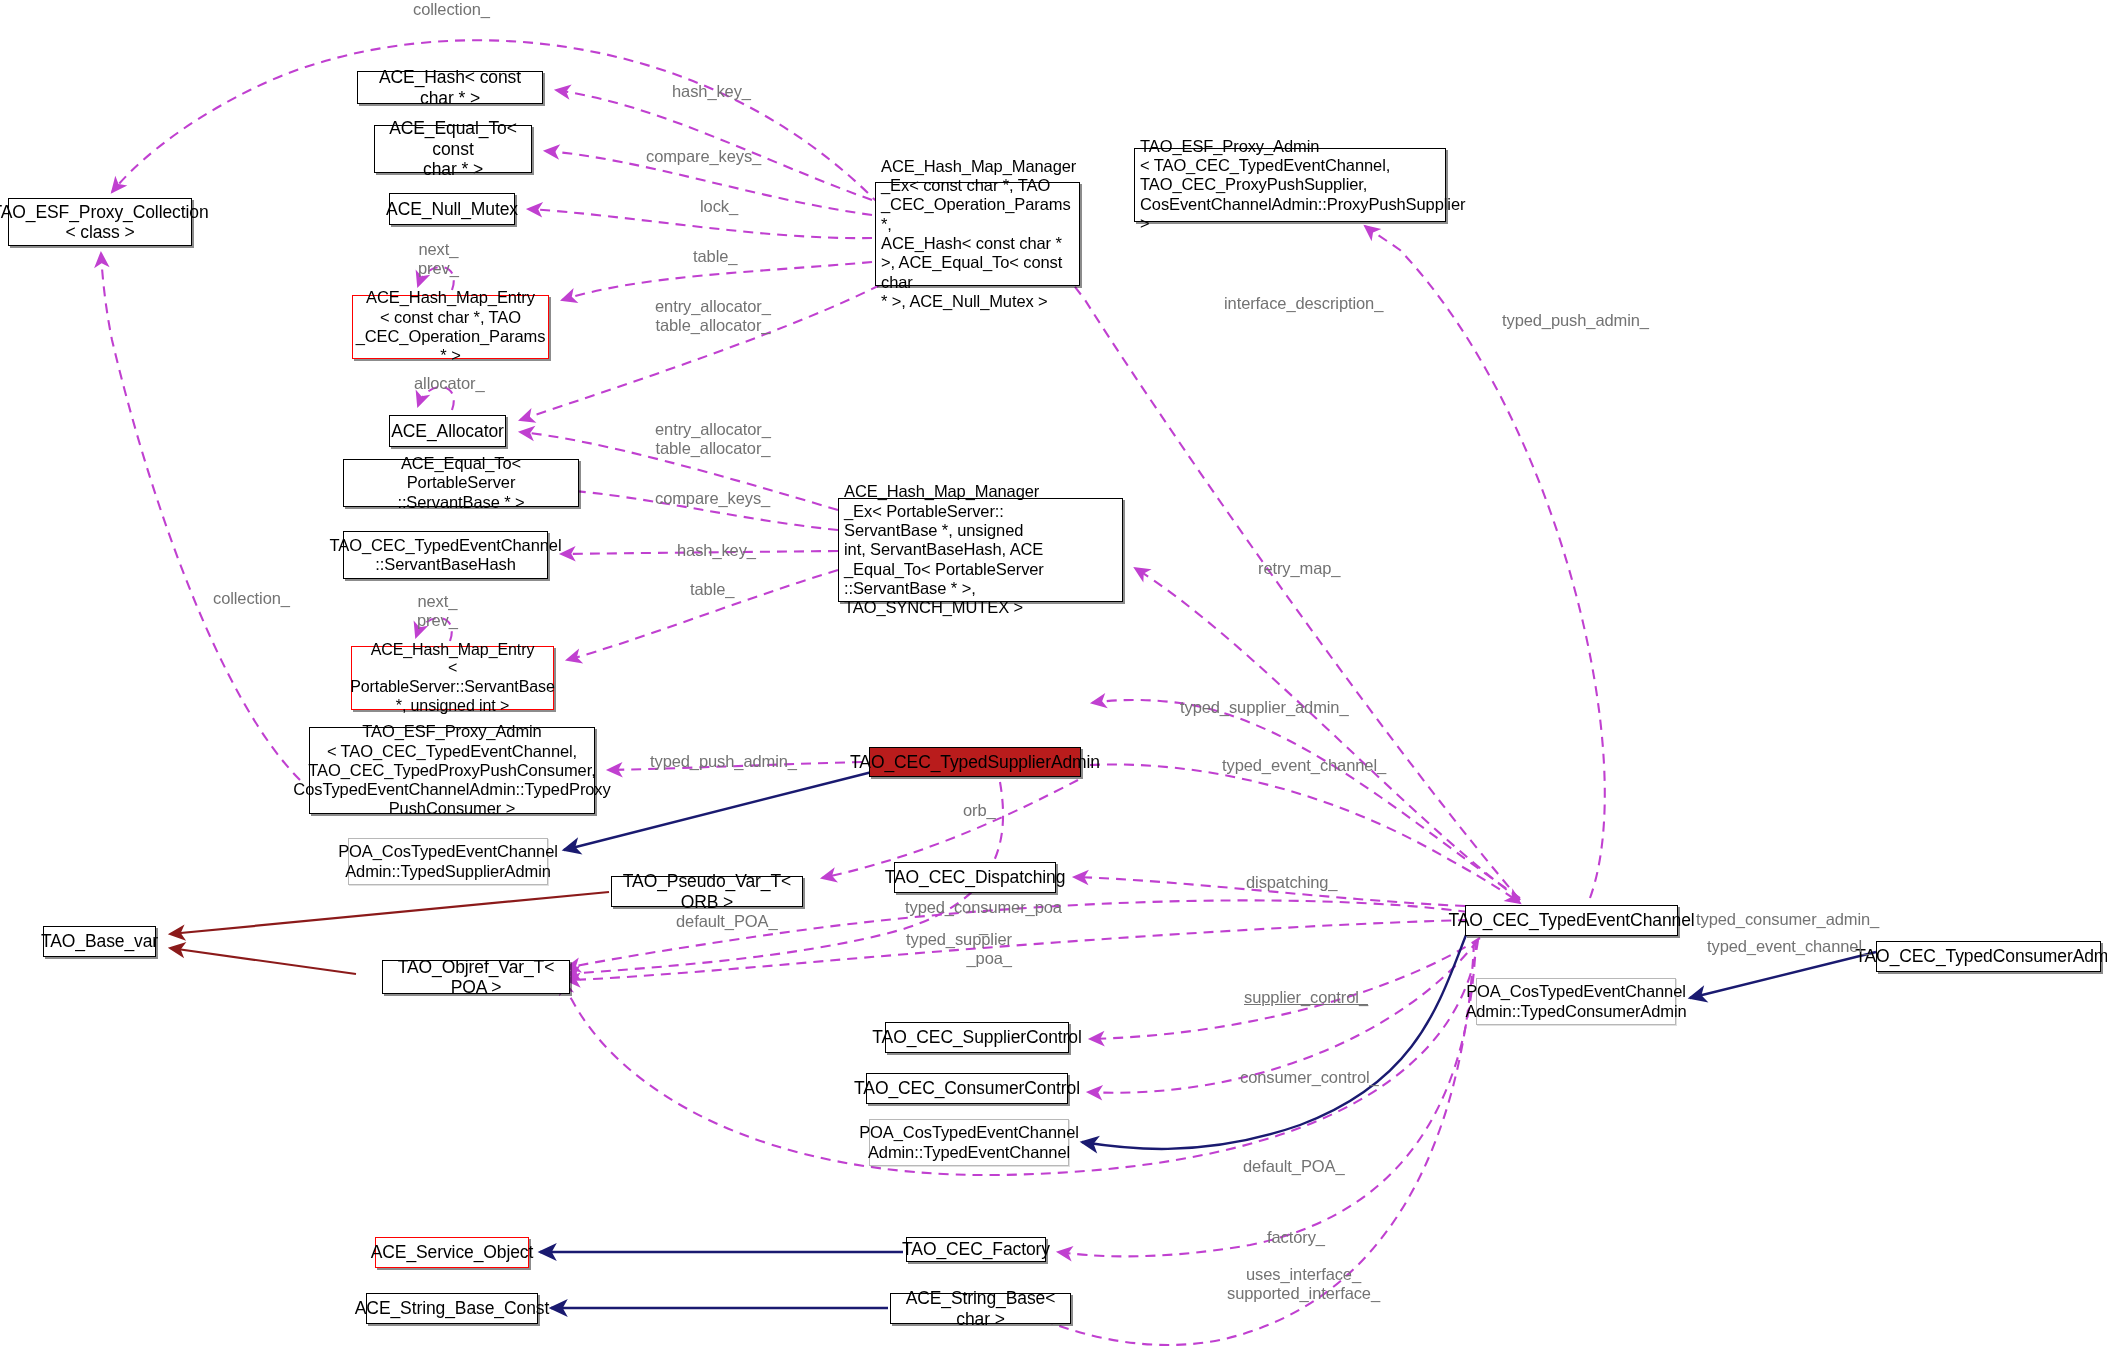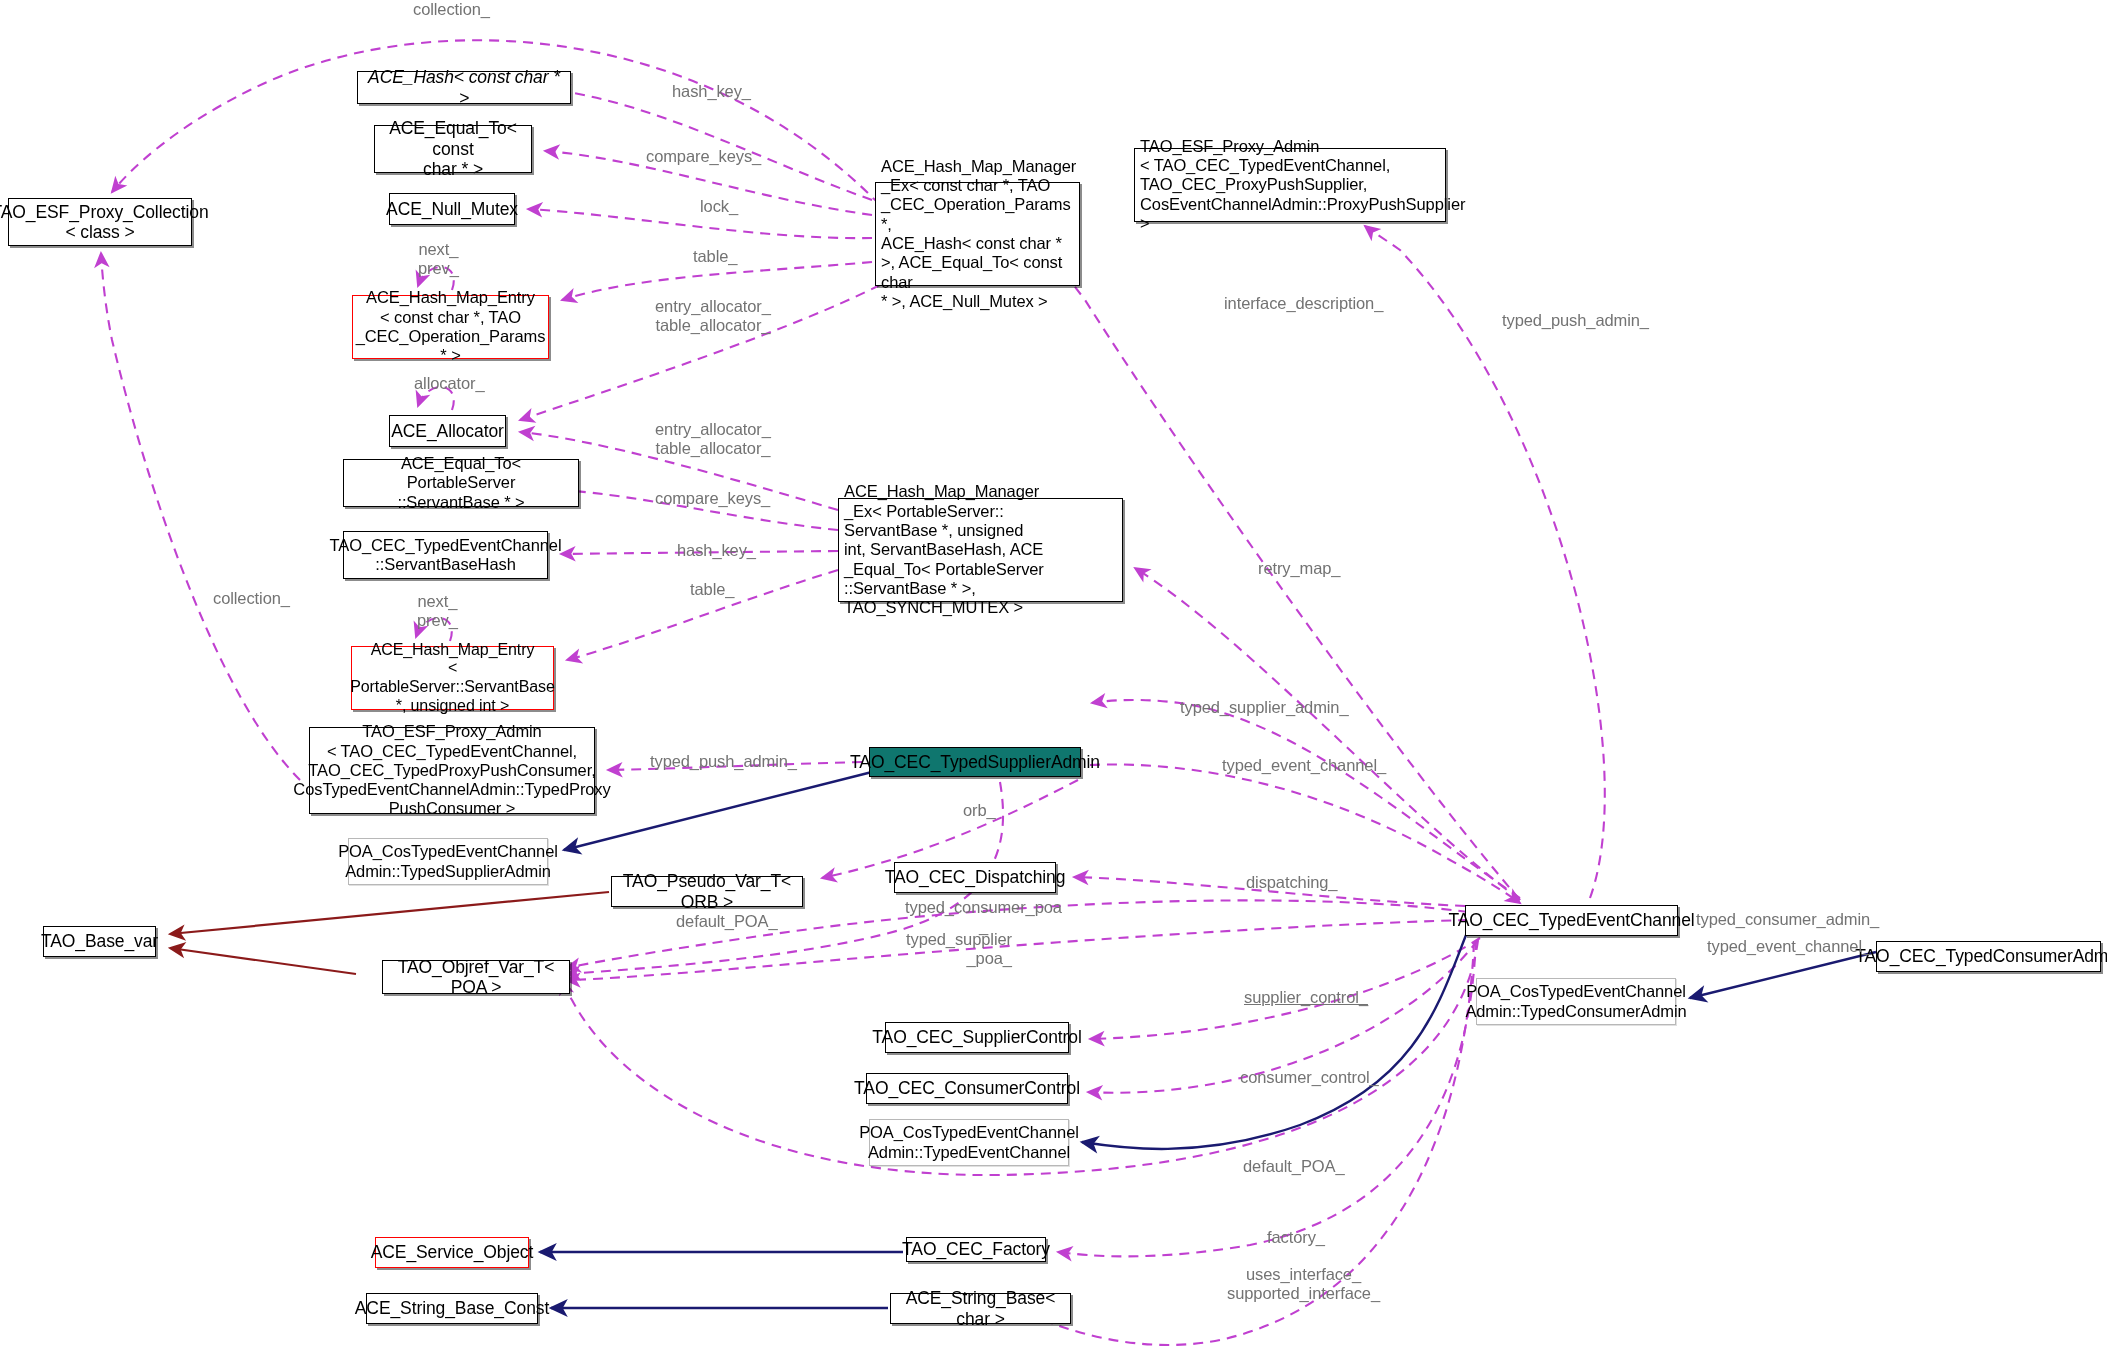--- a/index.html
+++ b/index.html
@@ -40,21 +40,21 @@
     letter-spacing: -0.1px;
   }
   .node.red {
     border-color: #ff0000;
   }
   .node.grey-border {
     border-color: #b8b8b8;
     box-shadow: 1px 1px 0 0 rgba(0,0,0,0.12);
   }
   .node.highlight {
-    background: #0f766e;
+    background: #b91c1c;
   }
   .edge-label {
     position: absolute;
     font-size: 16.5px;
     color: #737373;
     white-space: pre-line;
     text-align: center;
     line-height: 1.18;
     letter-spacing: -0.1px;
   }
@@ -149,21 +149,21 @@
     </g>
 
     <g stroke="#8b1a1a" stroke-width="2.2" fill="none" marker-end="url(#ah-dark)">
       <path d="M 609 892 L 170 934"></path>
       <path d="M 356 974 L 170 948"></path>
     </g>
   </svg>
 
   <div class="node" style="left:8px;top:198px;width:184px;height:48px;">TAO_ESF_Proxy_Collection
 &lt; class &gt;</div>
-  <div class="node" style="left:357px;top:71px;width:214px;height:33px;font-style:italic;">ACE_Hash&lt; const char * &gt;</div>
+  <div class="node" style="left:357px;top:71px;width:186px;height:33px;">ACE_Hash&lt; const char * &gt;</div>
   <div class="node" style="left:374px;top:125px;width:158px;height:48px;">ACE_Equal_To&lt; const
 char * &gt;</div>
   <div class="node" style="left:389px;top:193px;width:126px;height:32px;">ACE_Null_Mutex</div>
   <div class="node red" style="left:352px;top:295px;width:197px;height:64px;font-size:16.5px;">ACE_Hash_Map_Entry
 &lt; const char *, TAO
 _CEC_Operation_Params * &gt;</div>
   <div class="node" style="left:875px;top:182px;width:205px;height:104px;font-size:16.5px;text-align:left;justify-content:flex-start;">ACE_Hash_Map_Manager
 _Ex&lt; const char *, TAO
 _CEC_Operation_Params *,
 ACE_Hash&lt; const char *

